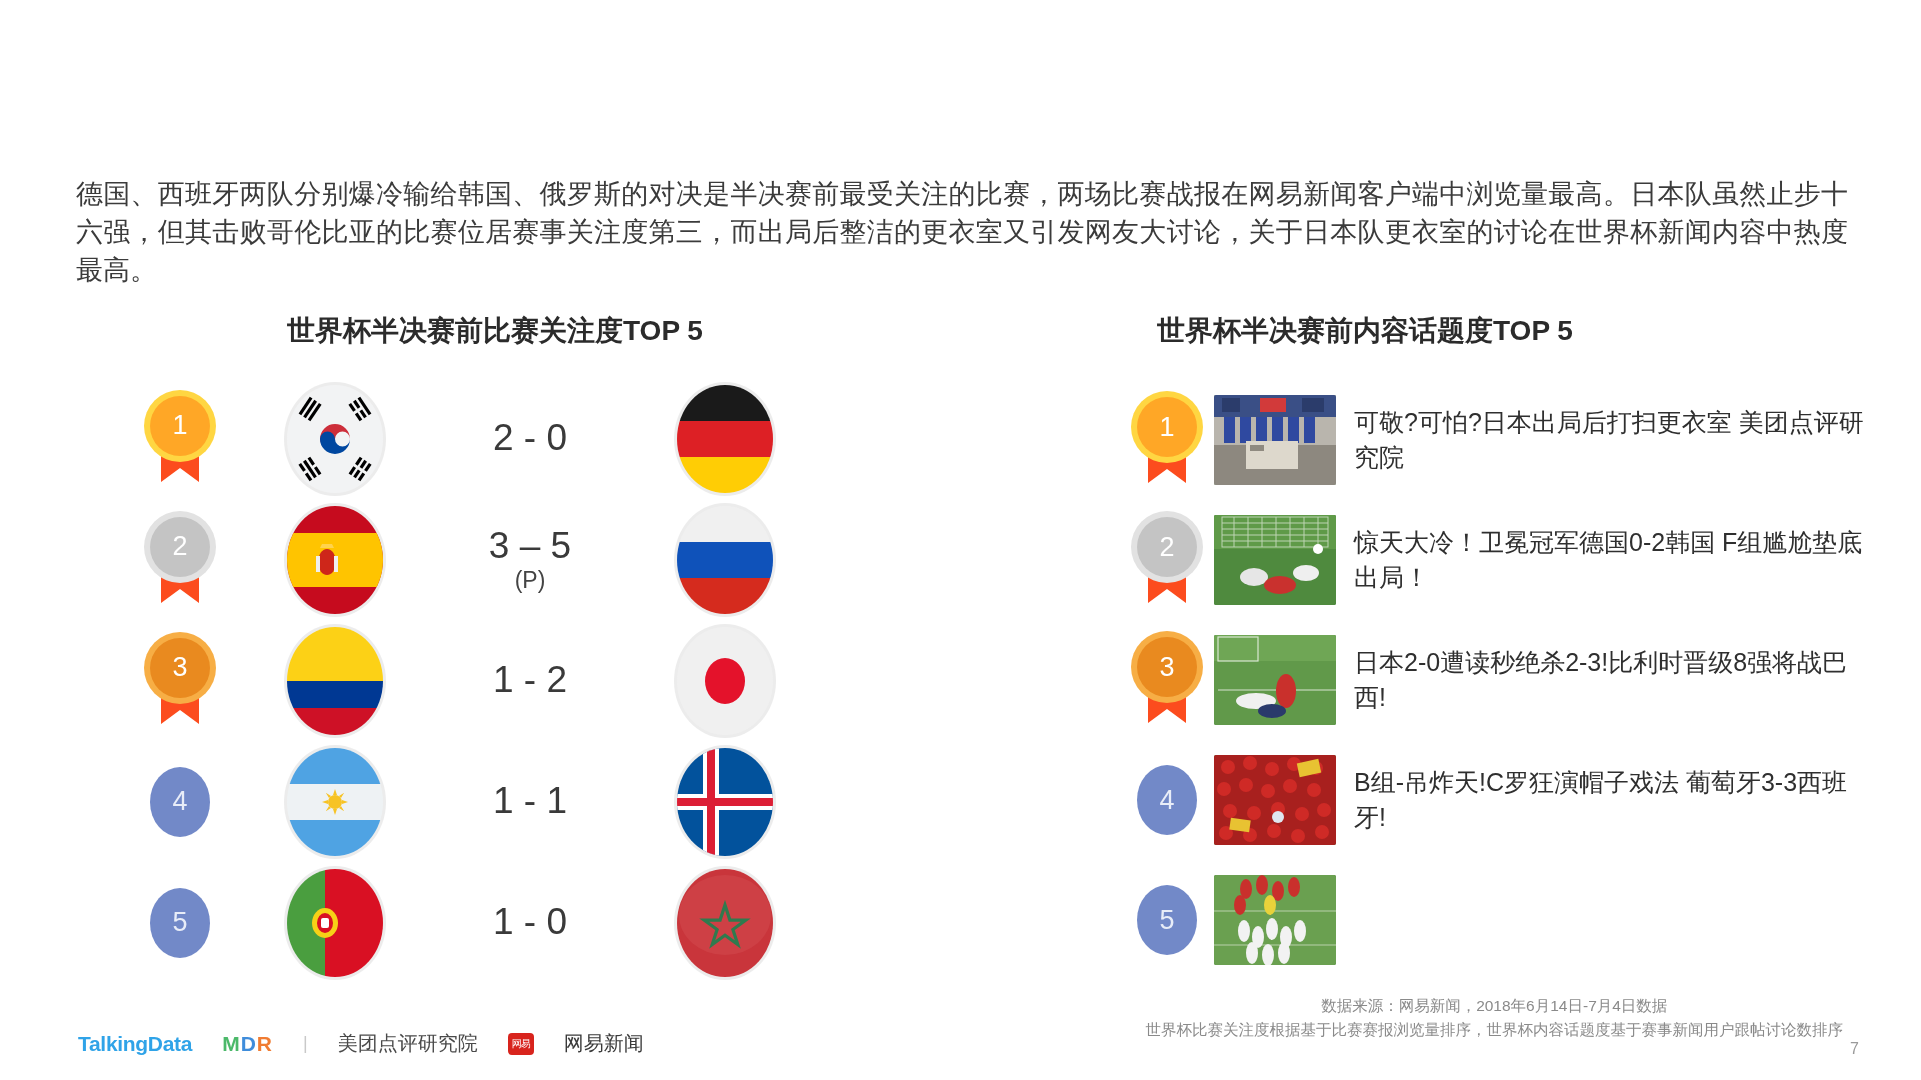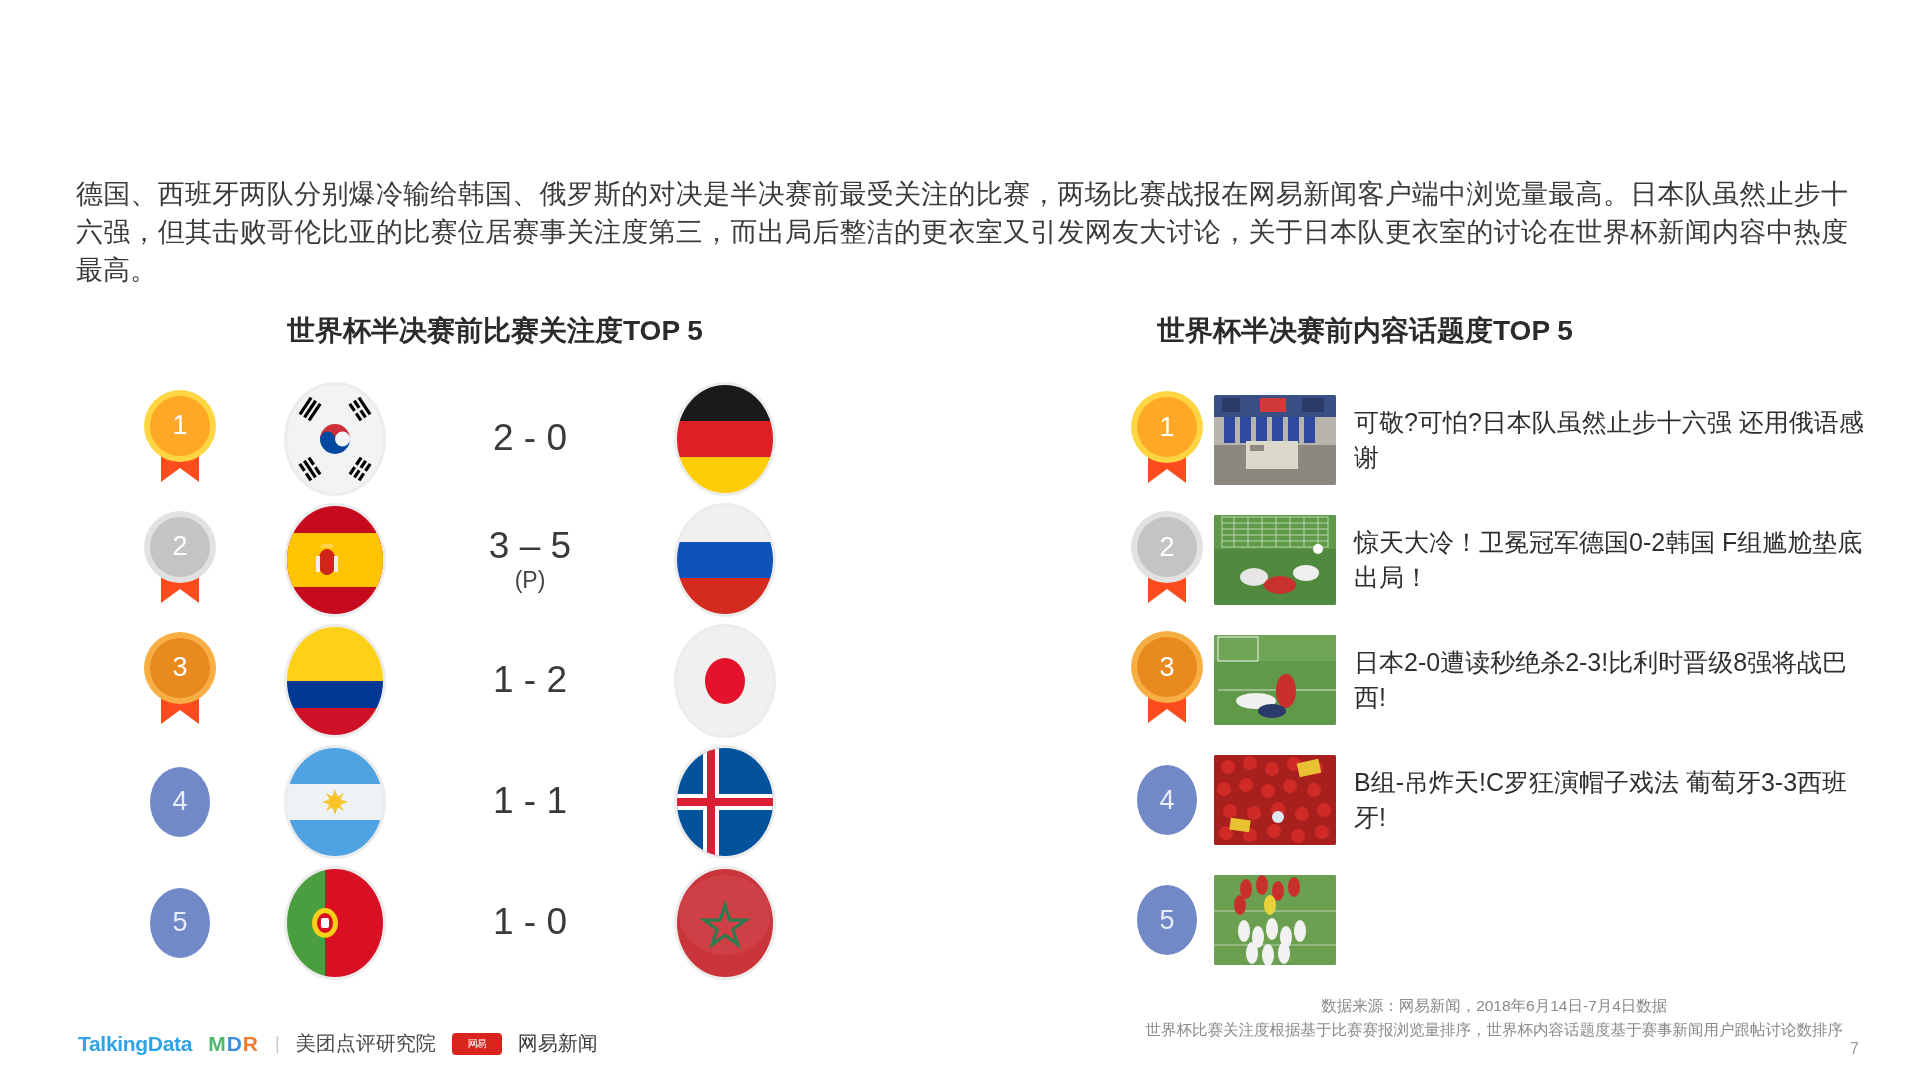--- a/index.html
+++ b/index.html
@@ -86,28 +86,28 @@
 
   
   .source-block {
     position: absolute; right: 78px; top: 994px; text-align: center;
     font-size: 15.5px; line-height: 24px; color: #8a8a8a;
   }
   .page-num {
     position: absolute; right: 62px; top: 1040px;
     font-size: 16px; color: #9a9a9a;
   }
-  .logos { position: absolute; left: 78px; top: 1030px; display:flex; align-items:center; gap:16px; }
+  .logos { position: absolute; left: 78px; top: 1030px; display:flex; align-items:center; gap:30px; }
   .logo-td { font-size: 21px; font-weight: bold; color:#2fa3e8; letter-spacing:-0.3px;}
   .logo-mdr { font-size: 21px; font-weight: bold; letter-spacing:1px; }
   .logo-mdr .m { color:#4cb96a; } .logo-mdr .d { color:#3f8ddb; } .logo-mdr .r { color:#f07c32; }
   .logo-sep { color:#c9c9c9; font-size:18px; }
   .logo-meituan { font-size: 20px; color:#4a4a4a; }
   .logo-wy-badge {
-    background:#d8241d; color:#fff; font-size:10px; width:50px; height:22px;
+    background:#d8241d; color:#fff; font-size:10px; width:26px; height:22px;
     display:flex; align-items:center; justify-content:center; border-radius:4px; letter-spacing:-1px;
   }
   .logo-wy-text { font-size:20px; color:#3a3a3a; }
 </style>
 </head>
 <body>
 
 <div class="slide">
 
 
@@ -341,21 +341,21 @@
             <rect x="42" y="22" width="11" height="26"></rect>
               <rect x="58" y="22" width="11" height="26"></rect>
             <rect x="74" y="22" width="11" height="26"></rect>
               <rect x="90" y="22" width="11" height="26"></rect>
           </g>
           <rect y="50" width="122" height="40" fill="#8d887f"></rect>
           <rect x="32" y="46" width="52" height="28" fill="#ddd8cc"></rect>
           <rect x="36" y="50" width="14" height="6" fill="#8f8a80"></rect>
         </svg>
       </div>
-      <div class="news-title">可敬?可怕?日本队虽然止步十六强 还用俄语感谢</div>
+      <div class="news-title">可敬?可怕?日本出局后打扫更衣室 美团点评研究院</div>
     </div>
 
     <div class="news-row">
       <div class="news-rank">
         <div class="medal silver">
           <svg class="ribbon" viewBox="0 0 38 40">
             <polygon points="0,0 38,0 38,40 19,26 0,40" fill="#fc4c1e"></polygon>
           </svg>
           <div class="disc">2</div>
         </div>

